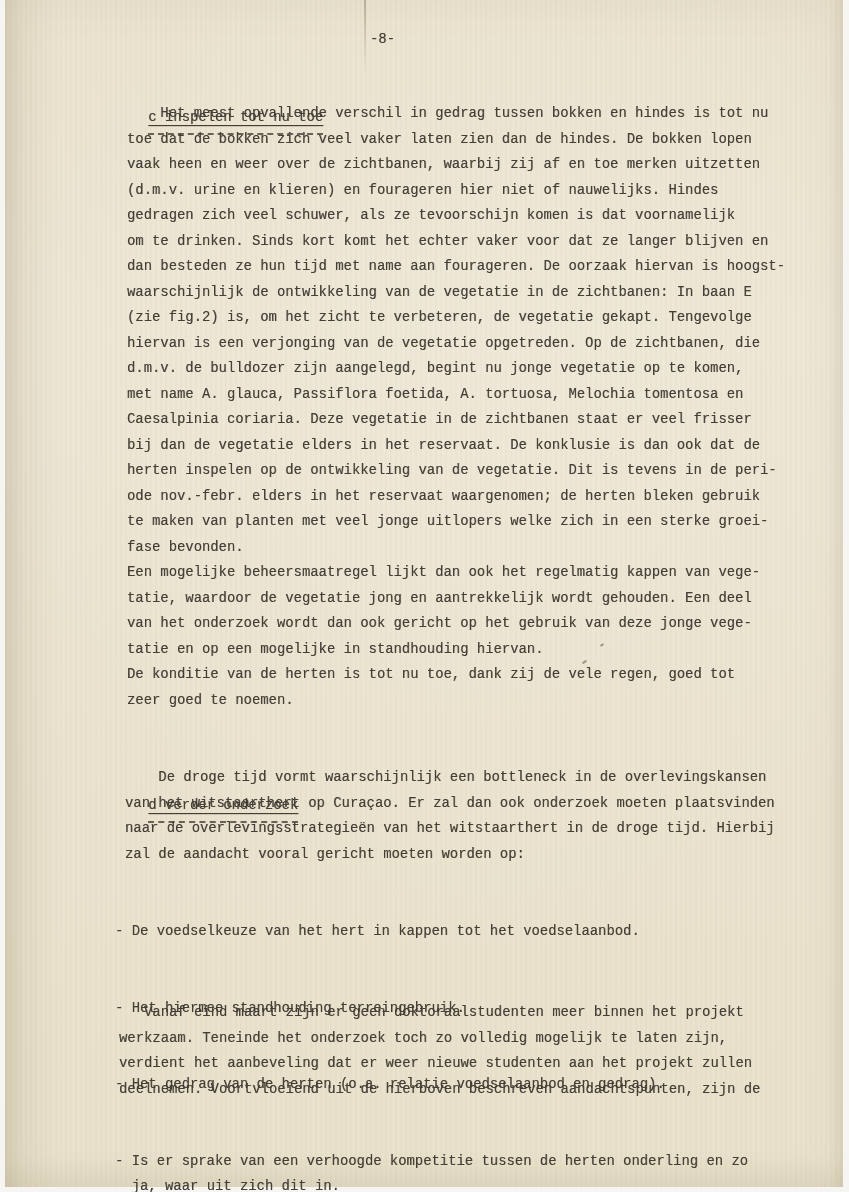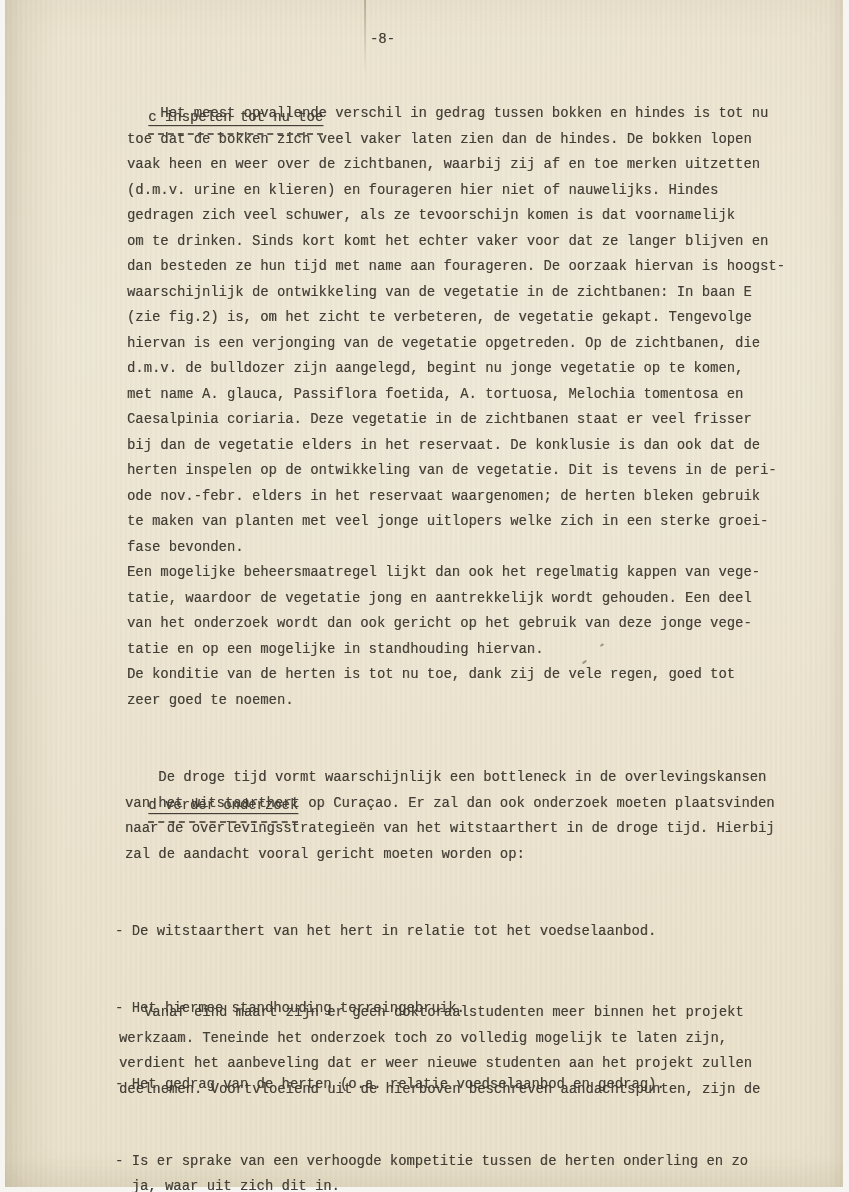--- a/index.html
+++ b/index.html
@@ -90,21 +90,21 @@
   <div class="txt heading heading-d">
     <span>d verder onderzoek</span>
   </div>
 
   <div class="txt intro-d">    De droge tijd vormt waarschijnlijk een bottleneck in de overlevingskansen
 van het witstaarthert op Curaçao. Er zal dan ook onderzoek moeten plaatsvinden
 naar de overlevingsstrategieën van het witstaarthert in de droge tijd. Hierbij
 zal de aandacht vooral gericht moeten worden op:</div>
 
   <div class="txt bullets">
-    <div>- De witstaarthert van het hert in relatie tot het voedselaanbod.</div>
+    <div>- De voedselkeuze van het hert in kappen tot het voedselaanbod.</div>
     <div>- Het hiermee standhouding terreingebruik.</div>
     <div>- Het gedrag van de herten (o.a. relatie voedselaanbod en gedrag).</div>
     <div>- Is er sprake van een verhoogde kompetitie tussen de herten onderling en zo
   ja, waar uit zich dit in.</div>
   </div>
 
   <div class="txt closing-d">   Vanaf eind maart zijn er geen doktoraalstudenten meer binnen het projekt
 werkzaam. Teneinde het onderzoek toch zo volledig mogelijk te laten zijn,
 verdient het aanbeveling dat er weer nieuwe studenten aan het projekt zullen
 deelnemen. Voortvloeiend uit de hierboven beschreven aandachtspunten, zijn de</div>

